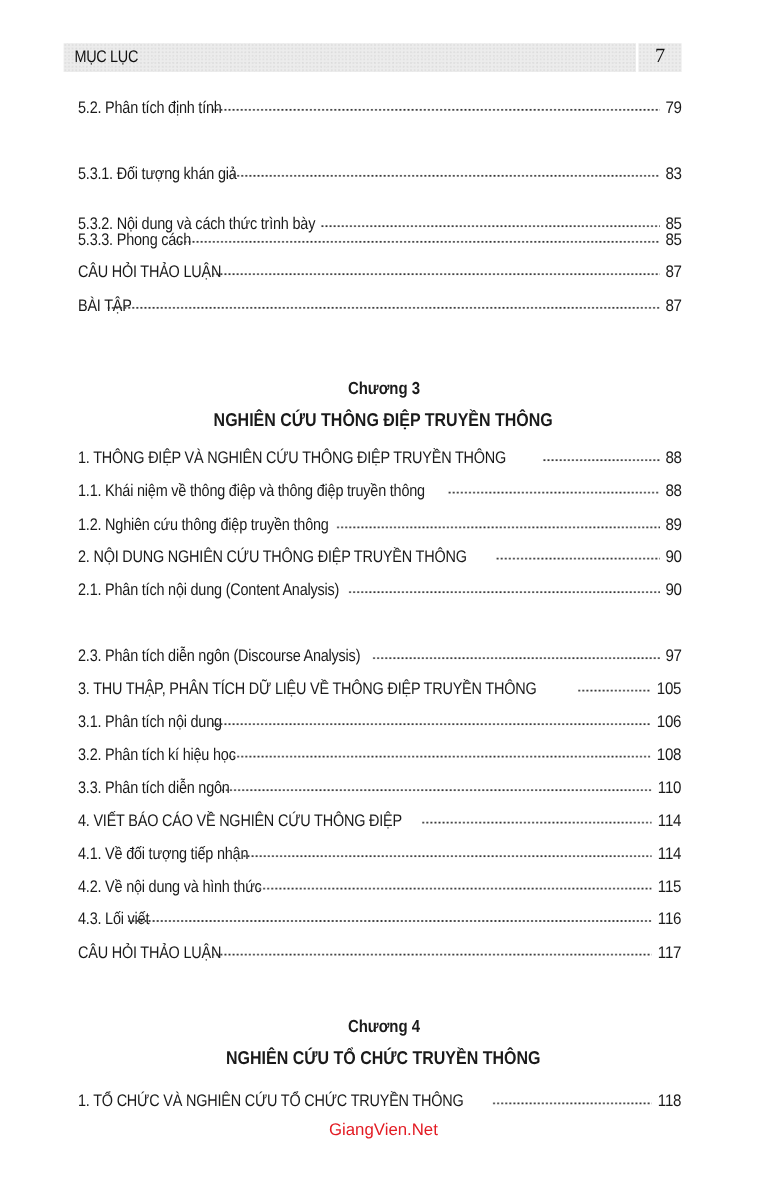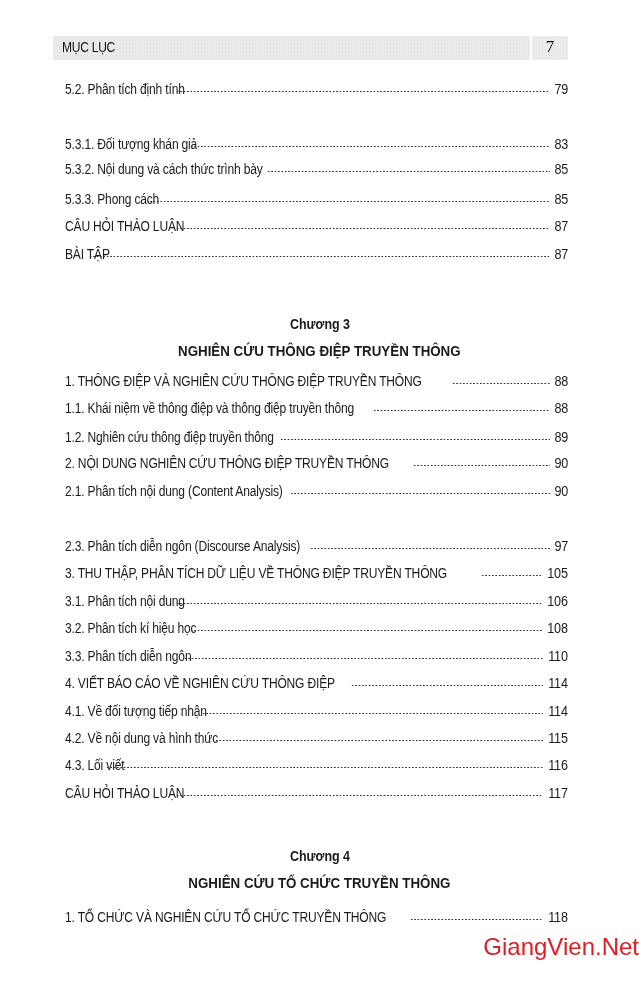--- a/index.html
+++ b/index.html
@@ -121,23 +121,23 @@
     }
     .chapter-title span {
       display: inline-block;
       transform: scaleX(0.86);
     }
     .watermark {
       position: absolute;
       left: 0;
       width: 639px;
       top: 933px;
-      text-align: right;
+      text-align: center;
       font-family: "Liberation Sans", sans-serif;
-      font-size: 24px;
+      font-size: 14px;
       color: #e31b23;
     }
   </style>
 </head>
 <body>
 
 <div class="page">
 
   <div class="header-bar"></div>
   <div class="header-title">MỤC LỤC</div>
@@ -147,21 +147,21 @@
   <div class="toc-entry" style="top:80px">
     <span class="label">5.2. Phân tích định tính</span>
     <span class="dots"></span>
     <span class="pg">79</span>
   </div>
   <div class="toc-entry" style="top:135px">
     <span class="label">5.3.1. Đối tượng khán giả</span>
     <span class="dots"></span>
     <span class="pg">83</span>
   </div>
-  <div class="toc-entry" style="top:160px">
+  <div class="toc-entry" style="top:177px">
     <span class="label">5.3.2. Nội dung và cách thức trình bày</span>
     <span class="dots"></span>
     <span class="pg">85</span>
   </div>
   <div class="toc-entry" style="top:190px">
     <span class="label">5.3.3. Phong cách</span>
     <span class="dots"></span>
     <span class="pg">85</span>
   </div>
   <div class="toc-entry" style="top:217px">

